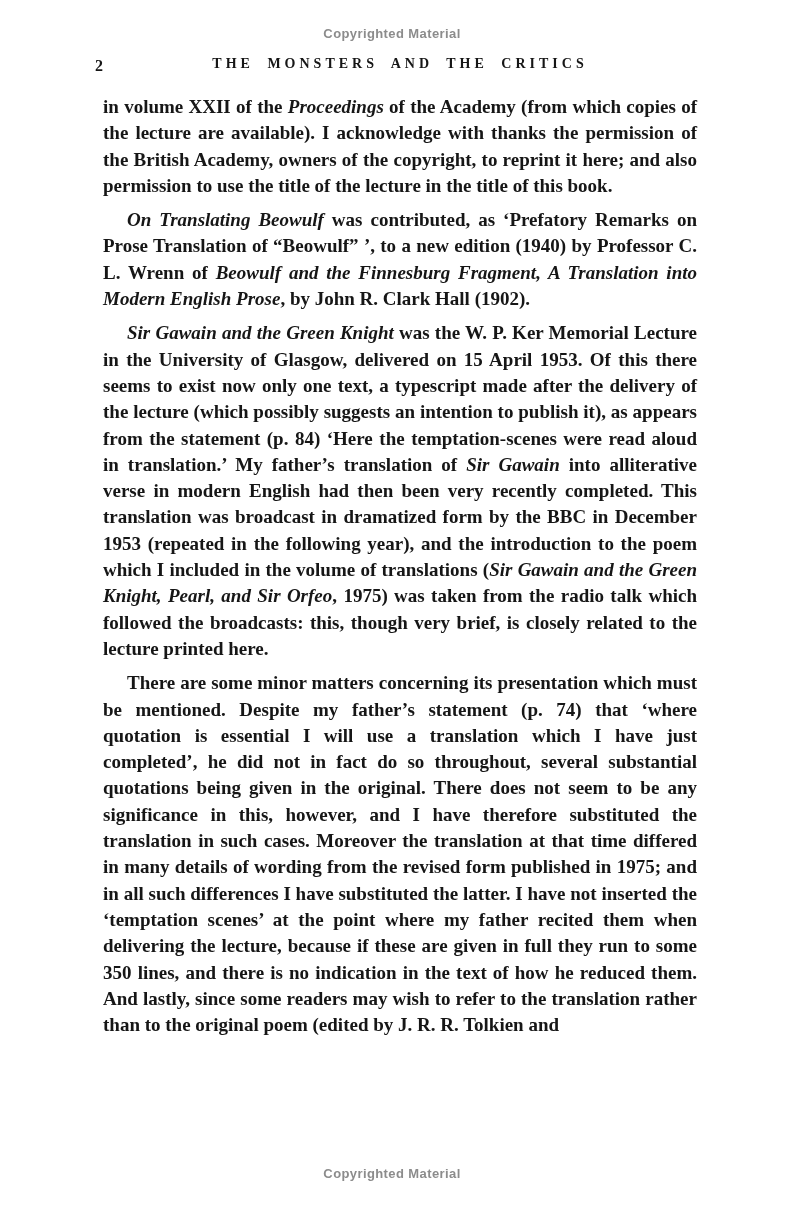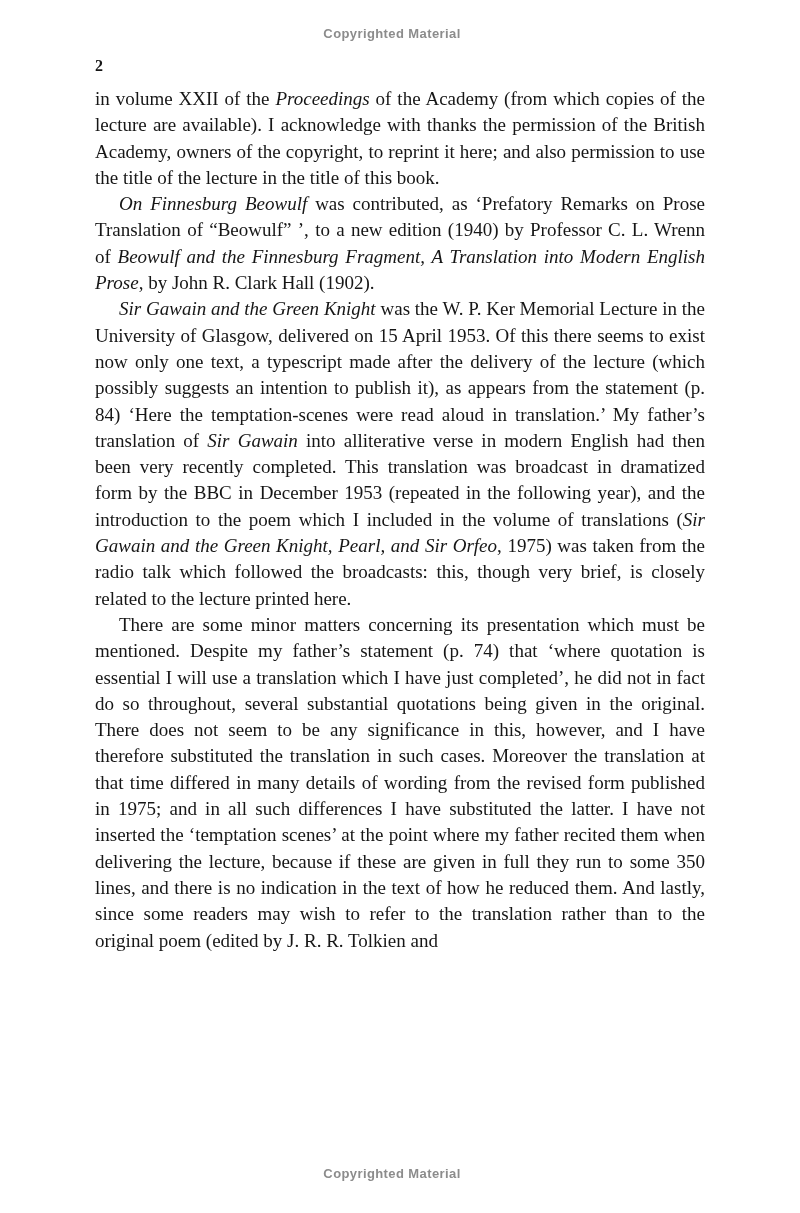--- a/index.html
+++ b/index.html
@@ -56,40 +56,42 @@
   .body-text {
     position: absolute;
     top: 86px;
     left: 95px;
     width: 610px;
     font-size: 19px;
     line-height: 26.3px;
     text-align: justify;
   }
   .para {
-    margin: 0;
+    margin: 8px;
     padding: 0;
     text-indent: 0;
+    font-weight: bold;
   }
   .para.indent { text-indent: 24px; }
   .i { font-style: italic; }
 </style>
 </head>
 <body>
 
 <div class="page">
 
   <div class="watermark wm-top">Copyrighted Material</div>
 
   <div class="page-header">
     <span class="page-number">2</span>
+    <span class="running-title">THE MONSTERS AND THE CRITICS</span>
   </div>
 
   <div class="body-text">
       <p class="para"><span>in volume XXII of the </span><span class="i">Proceedings</span><span> of the Academy (from which copies of the lecture are available). I acknowledge with thanks the permission of the British Academy, owners of the copyright, to reprint it here; and also permission to use the title of the lecture in the title of this book.</span></p>
-      <p class="para indent"><span class="i">On Finnesburg Beowulf</span><span> was contributed, as ‘Prefatory Remarks on Prose Translation of “Beowulf” ’, to a new edition (1940) by Professor C. L. Wrenn of </span><span class="i">Beowulf and the Finnesburg Fragment, A Translation into Modern English Prose</span><span>, by John R. Clark Hall (1902).</span></p>
+      <p class="para indent"><span class="i">On Translating Beowulf</span><span> was contributed, as ‘Prefatory Remarks on Prose Translation of “Beowulf” ’, to a new edition (1940) by Professor C. L. Wrenn of </span><span class="i">Beowulf and the Finnesburg Fragment, A Translation into Modern English Prose</span><span>, by John R. Clark Hall (1902).</span></p>
       <p class="para indent"><span class="i">Sir Gawain and the Green Knight</span><span> was the W. P. Ker Memorial Lecture in the University of Glasgow, delivered on 15 April 1953. Of this there seems to exist now only one text, a typescript made after the delivery of the lecture (which possibly suggests an intention to publish it), as appears from the statement (p. 84) ‘Here the temptation-scenes were read aloud in translation.’ My father’s translation of </span><span class="i">Sir Gawain</span><span> into alliterative verse in modern English had then been very recently completed. This translation was broadcast in dramatized form by the BBC in December 1953 (repeated in the following year), and the introduction to the poem which I included in the volume of translations (</span><span class="i">Sir Gawain and the Green Knight, Pearl, and Sir Orfeo</span><span>, 1975) was taken from the radio talk which followed the broadcasts: this, though very brief, is closely related to the lecture printed here.</span></p>
       <p class="para indent"><span>There are some minor matters concerning its presentation which must be mentioned. Despite my father’s statement (p. 74) that ‘where quotation is essential I will use a translation which I have just completed’, he did not in fact do so throughout, several substantial quotations being given in the original. There does not seem to be any significance in this, however, and I have therefore substituted the translation in such cases. Moreover the translation at that time differed in many details of wording from the revised form published in 1975; and in all such differences I have substituted the latter. I have not inserted the ‘temptation scenes’ at the point where my father recited them when delivering the lecture, because if these are given in full they run to some 350 lines, and there is no indication in the text of how he reduced them. And lastly, since some readers may wish to refer to the translation rather than to the original poem (edited by J. R. R. Tolkien and</span></p>
     </div>
 
   <div class="watermark wm-bottom">Copyrighted Material</div>
 
 </div>
 
 </body></html>

